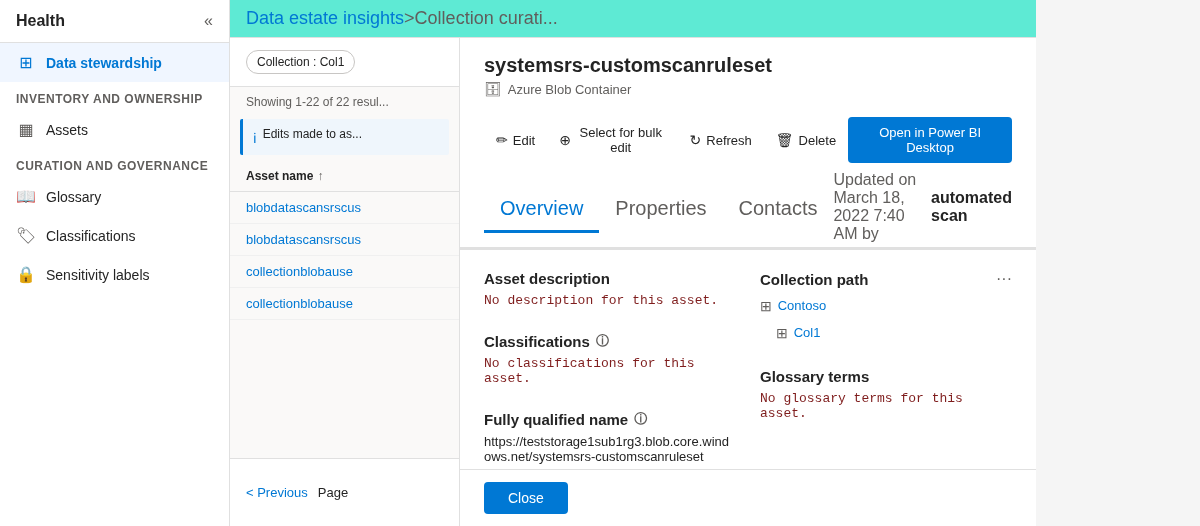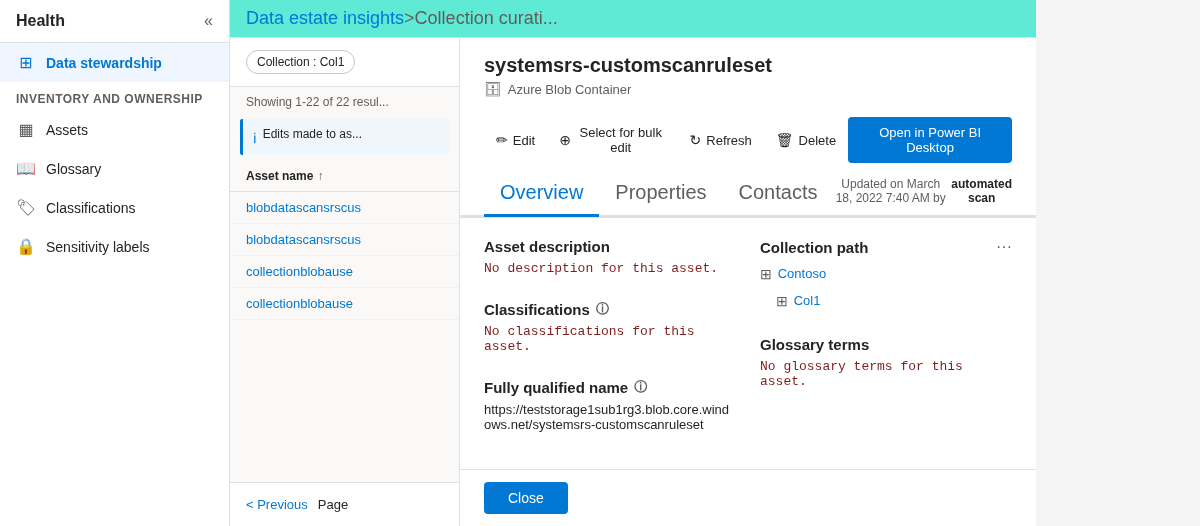--- a/index.html
+++ b/index.html
@@ -34,37 +34,37 @@
     .collection-badge { display: inline-flex; align-items: center; gap: 4px; background: #fff; border: 1px solid #c8c6c4; border-radius: 14px; padding: 4px 10px; font-size: 12px; color: #242424; }
     .results-count { font-size: 12px; color: #605e5c; padding: 8px 16px 4px; }
     .info-banner { background: #eff6fc; border-left: 3px solid #0078d4; padding: 8px 10px; margin: 6px 10px; font-size: 12px; color: #242424; display: flex; align-items: flex-start; gap: 6px; border-radius: 2px; }
     .info-icon { color: #0078d4; font-size: 14px; flex-shrink: 0; margin-top: 1px; }
     .asset-list-header { display: flex; align-items: center; padding: 8px 16px; font-size: 12px; font-weight: 600; color: #242424; border-bottom: 1px solid #e0e0e0; }
     .sort-icon { margin-left: 4px; color: #605e5c; }
     .asset-list { overflow-y: auto; flex: 1; }
     .asset-item { padding: 8px 16px; font-size: 13px; color: #0078d4; cursor: pointer; border-bottom: 1px solid #f0f0f0; white-space: nowrap; overflow: hidden; text-overflow: ellipsis; }
 
     
-    .pagination { padding: 14px 16px; border-top: 1px solid #e0e0e0; background: #fff; display: flex; align-items: center; gap: 10px; font-size: 13px; }
+    .pagination { padding: 26px 16px; border-top: 1px solid #e0e0e0; background: #fff; display: flex; align-items: center; gap: 10px; font-size: 13px; }
     .pagination-btn { color: #0078d4; cursor: pointer; display: flex; align-items: center; gap: 4px; background: none; border: none; font-size: 13px; }
 
     
     .detail-panel { flex: 1; background: #fff; display: flex; flex-direction: column; overflow: hidden; }
     .detail-header { padding: 16px 24px 0; border-bottom: 1px solid #e0e0e0; }
     .detail-title { font-size: 20px; font-weight: 600; color: #242424; margin-bottom: 4px; }
     .detail-subtitle { font-size: 13px; color: #605e5c; display: flex; align-items: center; gap: 6px; margin-bottom: 12px; }
     .detail-subtitle-icon { font-size: 14px; }
     .detail-toolbar { display: flex; align-items: center; gap: 0; padding: 8px 0; }
     .toolbar-btn { display: flex; align-items: center; gap: 5px; padding: 6px 12px; background: none; border: none; cursor: pointer; font-size: 13px; color: #242424; border-radius: 4px; }
     .toolbar-icon { font-size: 14px; }
     .open-powerbi-btn { margin-left: auto; background: #0078d4; color: #fff; border: none; border-radius: 4px; padding: 8px 16px; font-size: 13px; cursor: pointer; font-weight: 500; }
     .detail-tabs { display: flex; gap: 0; border-bottom: 2px solid #e0e0e0; }
     .detail-tab { padding: 10px 16px; cursor: pointer; font-size: 20px; color: #605e5c; border-bottom: 3px solid transparent; margin-bottom: -2px; }
     .detail-tab.active { color: #0078d4; border-bottom-color: #0078d4; font-weight: 500; }
-    .tab-updated-info { margin-left: auto; font-size: 12px; color: #605e5c; display: flex; align-items: center; padding-bottom: 4px; text-align: center; }
+    .tab-updated-info { margin-left: auto; font-size: 16px; color: #605e5c; display: flex; align-items: center; padding-bottom: 4px; }
     .tab-updated-info strong { color: #242424; }
 
     
     .detail-content { flex: 1; overflow-y: auto; padding: 20px 24px; }
     .detail-columns { display: grid; grid-template-columns: 1fr 1fr; gap: 24px; }
     .detail-section { margin-bottom: 24px; }
     .section-title { font-size: 15px; font-weight: 600; color: #242424; margin-bottom: 6px; display: flex; align-items: center; gap: 6px; }
     .section-info-icon { color: #605e5c; font-size: 13px; cursor: help; }
     .section-value { font-size: 13px; color: #7f1d1d; font-family: Liberation Mono, monospace; }
     .section-link { color: #0078d4; cursor: pointer; text-decoration: none; display: flex; align-items: center; gap: 6px; margin: 4px 0; font-size: 13px; }
@@ -96,20 +96,23 @@
 
     <div class="sidebar-sub-section">
       <span>Inventory and ownership</span>
     </div>
 
     <div class="sidebar-item">
       <span class="sidebar-icon">▦</span>
       <span class="sidebar-item-label">Assets</span>
     </div>
 
+    <div class="sidebar-sub-section">
+      <span>Curation and governance</span>
+    </div>
 
     <div class="sidebar-item">
       <span class="sidebar-icon">📖</span>
       <span class="sidebar-item-label">Glossary</span>
     </div>
 
     <div class="sidebar-item">
       <span class="sidebar-icon">🏷</span>
       <span class="sidebar-item-label">Classifications</span>
     </div>

